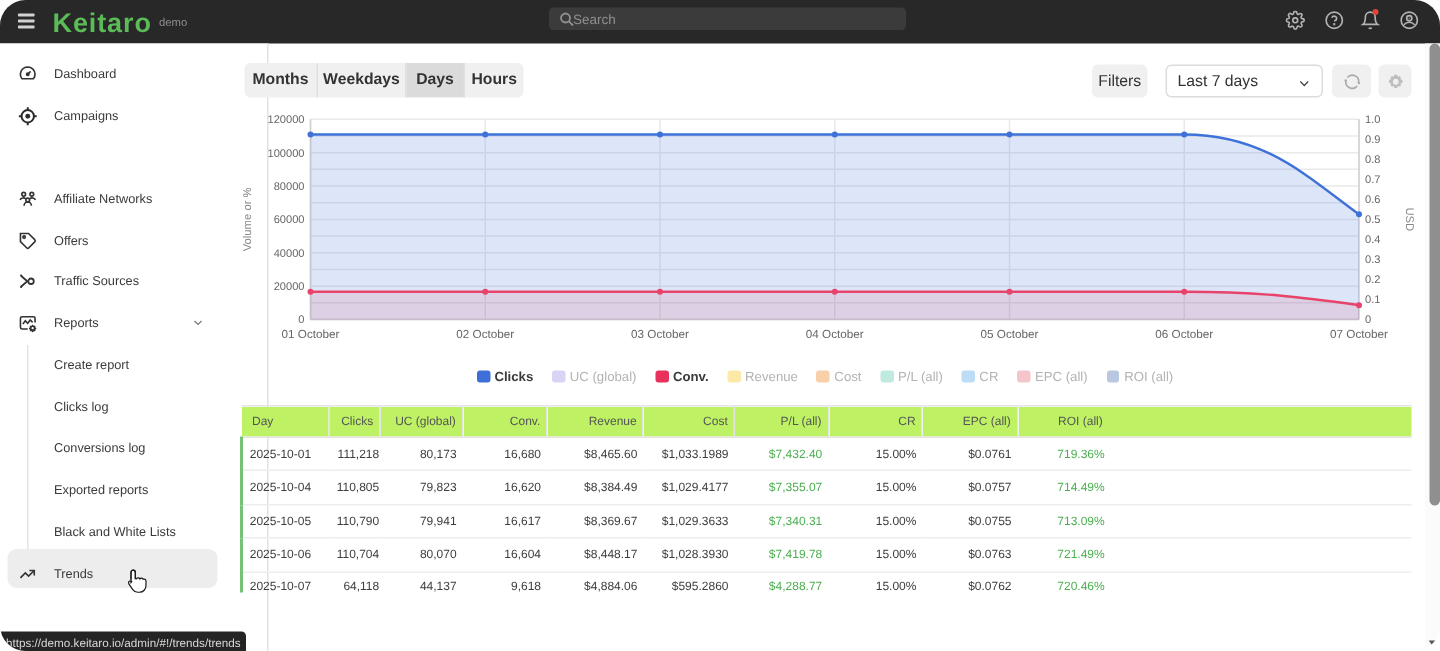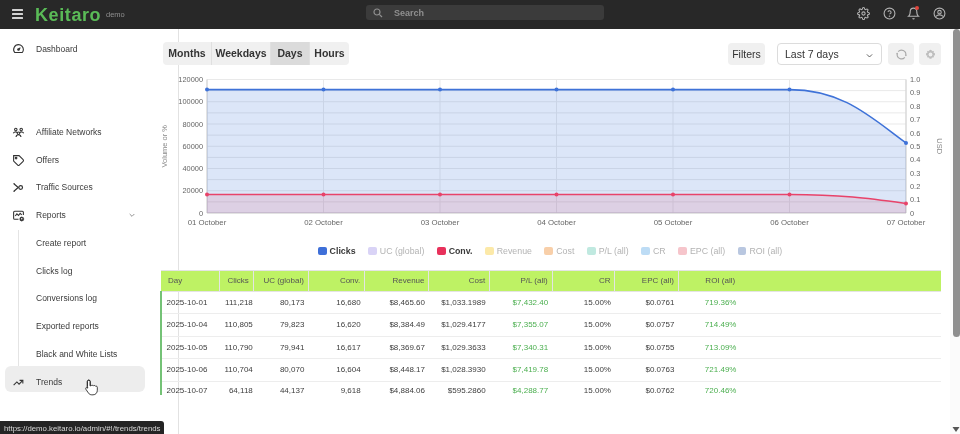--- a/index.html
+++ b/index.html
@@ -1,29 +1,29 @@
 <!DOCTYPE html>
 <html><head>
 <meta charset="utf-8">
 <style>
 * { margin:0; padding:0; box-sizing:border-box; }
 html,body { width:960px; height:434px; overflow:hidden; background:#fff; }
 body { font-family:"Liberation Sans", sans-serif; }
-#app { position:relative; width:960px; height:434px; overflow:hidden; }
+#app { position:relative; width:960px; height:434px; overflow:hidden;border-radius:17px; }
 .abs { position:absolute; }
 
 
 #topbar { position:absolute; left:0; top:0; width:960px; height:29px; background:#282828; }
 #burger { position:absolute; left:11.8px; top:8.8px; width:11.7px; }
 #burger div { height:2px; background:#d2d2d2; margin-bottom:1.95px; border-radius:0.5px; }
 #logo { position:absolute; left:35px; top:5px; font-size:18px; font-weight:bold; letter-spacing:0.6px; color:#5abb57; }
 #demo { position:absolute; left:106px; top:9.5px; font-size:7.5px; color:#8f8f8f; }
 #searchbox { position:absolute; left:366px; top:5px; width:238px; height:15px; background:#3b3b3b; border-radius:3px; }
 #searchbox svg { position:absolute; left:7px; top:2.5px; }
-#searchbox span { position:absolute; left:28px; top:3px; font-size:9px; color:#8f8f8f;font-weight:bold; }
+#searchbox span { position:absolute; left:16px; top:3px; font-size:9px; color:#8f8f8f; }
 .topicon { position:absolute; top:7px; }
 
 
 #sidebar { position:absolute; left:0; top:29px; width:179px; height:405px; background:#fff; border-right:1px solid #e2e2e2; }
 .mi { position:absolute; left:0; width:158px; height:24px; }
 .mi .ic { position:absolute; left:12px; top:5.5px; width:13px; height:13px; }
 .mi .tx { position:absolute; left:36px; top:7px; font-size:8.5px; color:#3a3a3a; }
 .mi .chev { position:absolute; left:128px; top:8px; }
 .sub { position:absolute; left:36px; font-size:8.5px; color:#3a3a3a; }
 #subline { position:absolute; left:18px; top:201px; width:1px; height:136px; background:#e4e4e4; }
@@ -98,20 +98,28 @@
   </div>
 
   <div id="sidebar">
     <div class="mi" style="top:8px">
       <svg class="ic" viewBox="0 0 24 24" fill="none" stroke="#333" stroke-width="2">
           <path d="M12 3a9 9 0 0 1 9 9 9 9 0 0 1-2 5.6H5A9 9 0 0 1 12 3z"></path>
           <circle cx="12" cy="12" r="1.5" fill="#333"></circle>
           <path d="M12 12l3.5-3.5"></path>
         </svg>
       <div class="tx">Dashboard</div>
+    </div>
+    <div class="mi" style="top:36px">
+      <svg class="ic" viewBox="0 0 24 24" fill="none" stroke="#2b2b2b" stroke-width="2.4">
+          <circle cx="12" cy="12" r="7.6"></circle>
+          <circle cx="12" cy="12" r="3" fill="#2b2b2b" stroke="none"></circle>
+          <path d="M12 1v3.4M12 19.6v3.4M1 12h3.4M19.6 12h3.4"></path>
+        </svg>
+      <div class="tx">Campaigns</div>
     </div>
     <div class="mi" style="top:91px">
       <svg class="ic" viewBox="0 0 24 24" fill="none" stroke="#333" stroke-width="2">
           <circle cx="7" cy="6.5" r="2.3"></circle>
           <circle cx="17" cy="6.5" r="2.3"></circle>
           <circle cx="12" cy="13.5" r="2.3"></circle>
           <path d="M2.5 13.5a4.5 4.5 0 0 1 7-1.5M14.5 12a4.5 4.5 0 0 1 7 1.5M7.5 20.5a4.5 4.5 0 0 1 9 0"></path>
         </svg>
       <div class="tx">Affiliate Networks</div>
     </div>

